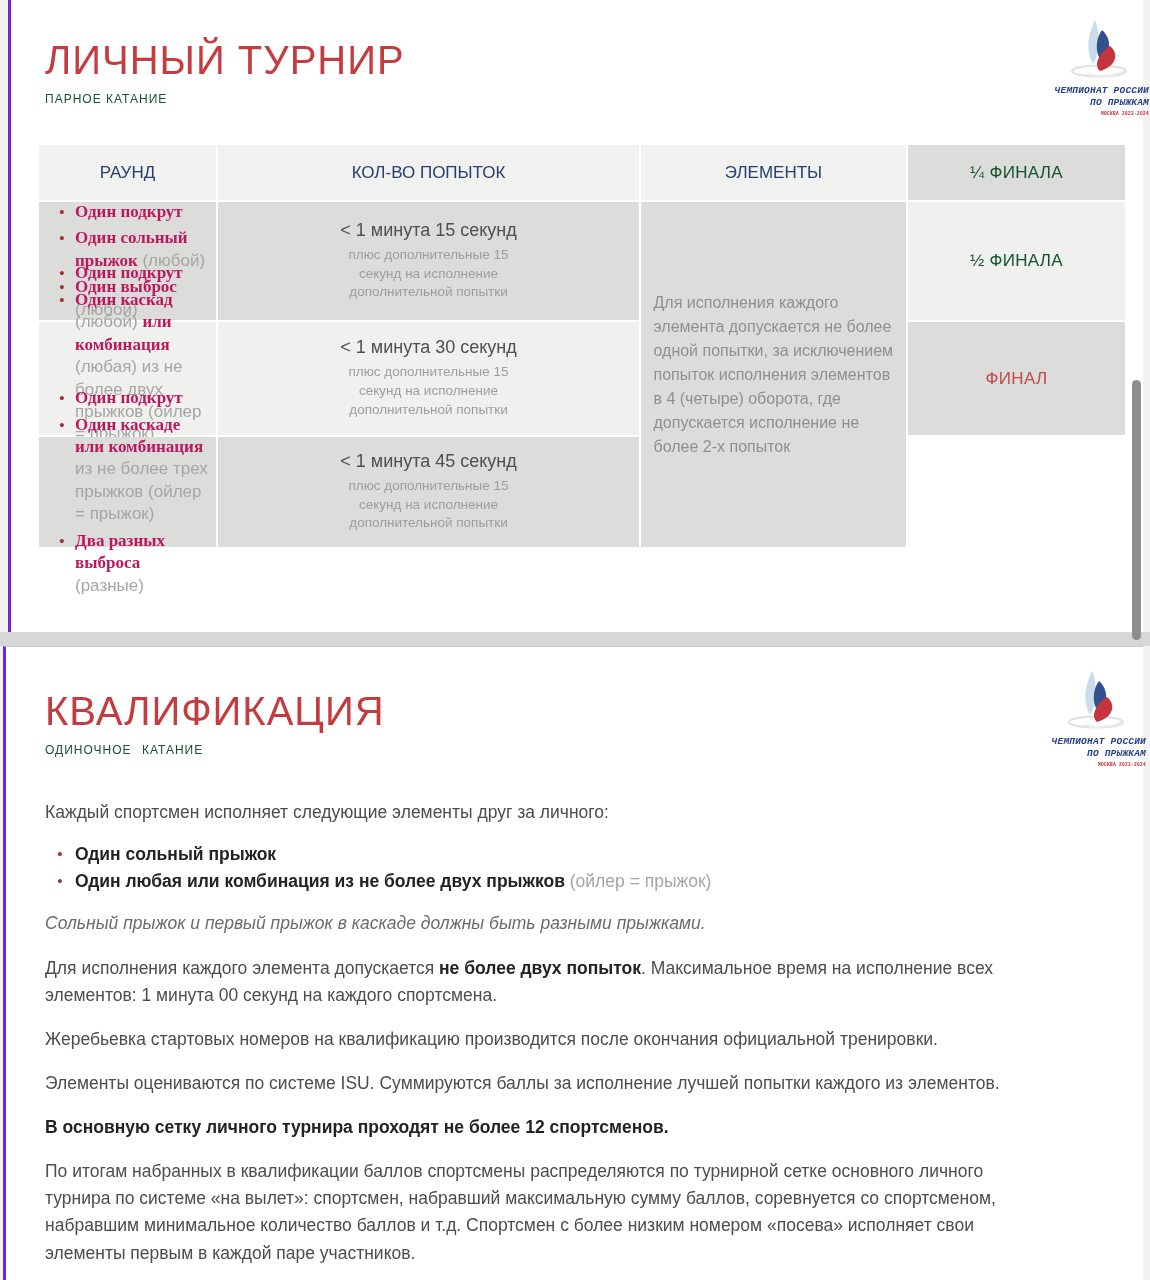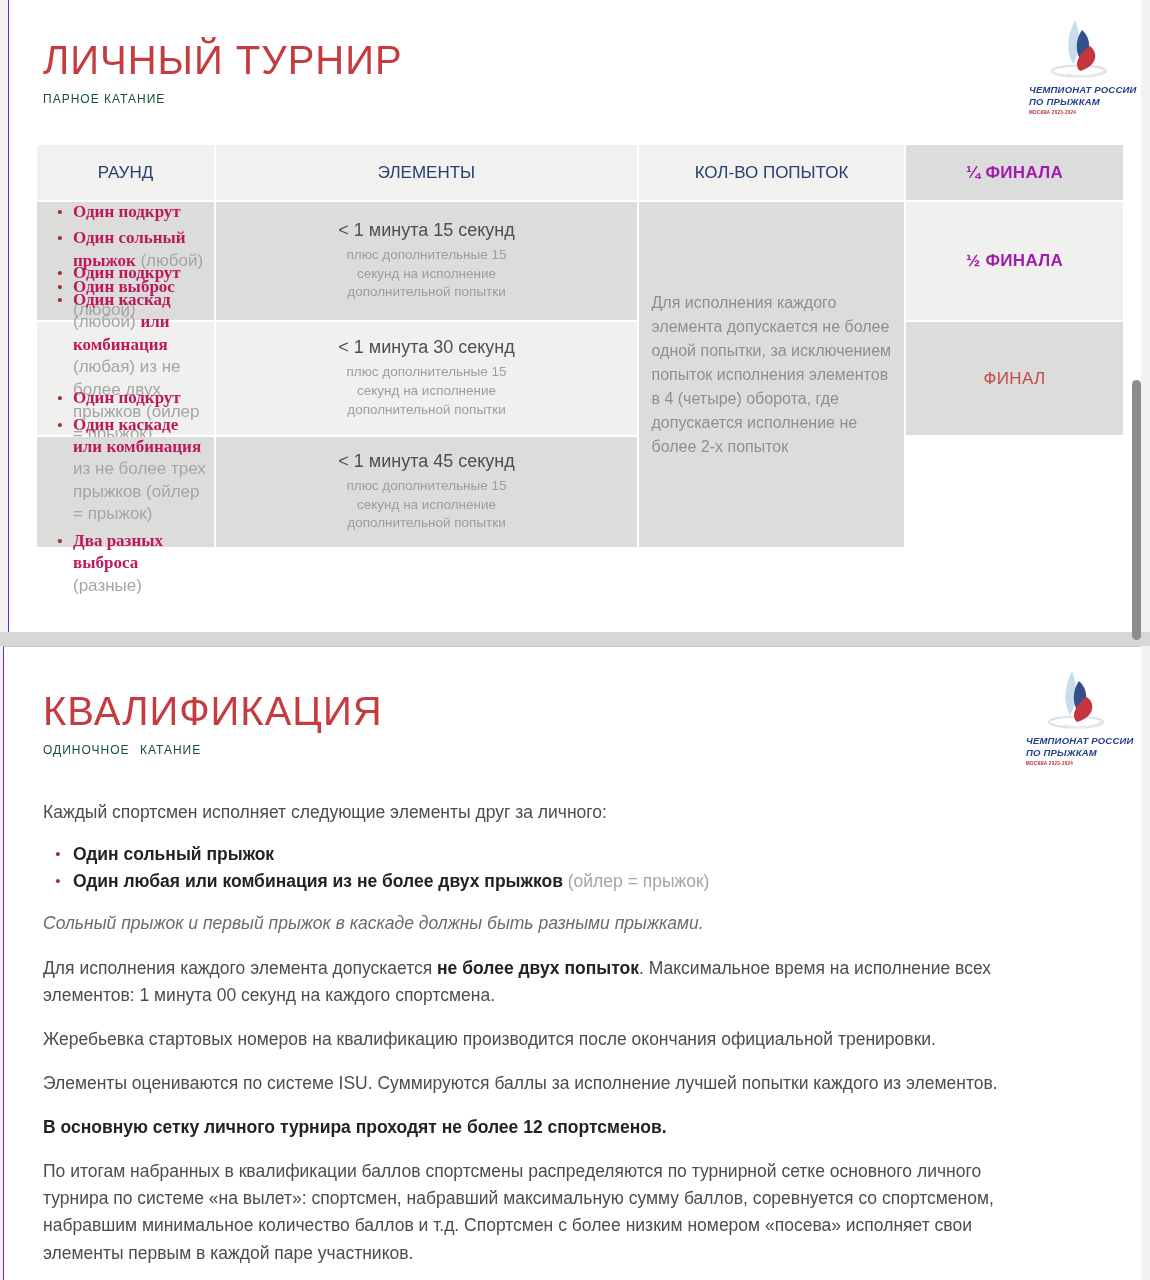--- a/index.html
+++ b/index.html
@@ -2,54 +2,54 @@
 <html><head>
 <meta charset="utf-8">
 <style>
   html,body{margin:0;padding:0;}
   body{
     width:1150px;height:1280px;position:relative;overflow:hidden;
     background:#f2f2f2;
     font-family:"Liberation Sans", sans-serif;
     -webkit-font-smoothing:antialiased;
   }
-  .page{position:absolute;background:#ffffff;border-left:1px solid #6d28d9;}
+  .page{position:absolute;background:#ffffff;border-left:3px solid #6d28d9;}
   #page1{left:8px;top:0;width:1132px;height:632px;}
   #separator{position:absolute;left:0;top:632px;width:1150px;height:14px;background:#d7d7d7;}
   #page2{left:3px;top:646px;width:1137px;height:634px;border-top:1px solid #c9c9c9;}
 
   
   .doc-head{position:absolute;left:34px;top:40px;}
   .doc-title{font-size:40px;font-weight:300;letter-spacing:1px;color:#c43b40;line-height:1;}
   .doc-sub{font-size:12px;font-weight:300;letter-spacing:1px;color:#14532d;margin-top:12px;}
   #page2 .doc-head{top:44px;left:39px;}
   #page2 .doc-sub{word-spacing:6px;}
 
   
-  .logo{position:absolute;width:118px;text-align:left;}
+  .logo{position:absolute;width:118px;text-align:right;font-family:Liberation Mono, monospace;}
   #page1 .logo{left:1020px;top:18px;}
   #page2 .logo{left:1022px;top:22px;}
   .logo-txt{font-size:9.5px;font-weight:bold;font-style:italic;color:#27408b;line-height:1.25;letter-spacing:.2px;}
   .logo-red{font-size:4.5px;font-weight:bold;color:#c0222c;margin-top:2px;letter-spacing:.3px;}
 
   
   .rules-table{
     position:absolute;left:28px;top:145px;
     display:grid;
     grid-template-columns:177px 421px 265px 217px;
     grid-template-rows:55px 118px 113px 110px;
     gap:2px;
     border-radius:26px;
   }
   .cell{display:flex;align-items:center;justify-content:center;}
   .th{background:#f1f1ef;color:#27406f;font-size:17px;text-align:center;line-height:1.25;}
   .bg-dark{background:#dcdcda;}
   .bg-light{background:#f0f0ee;}
   .round{font-size:17px;letter-spacing:.3px;}
-  .round-blue{color:#a21caf;font-weight:bold;}
+  .round-blue{color:#14532d;}
   .round-red{color:#c24a4a;}
   .elems{flex-direction:column;align-items:flex-start;justify-content:center;padding:8px 6px 8px 10px;box-sizing:border-box;}
   .bullet-line{display:flex;align-items:flex-start;font-size:17px;line-height:1.32;margin:2px 0;}
   .dot{color:#a03434;width:26px;flex:0 0 26px;text-align:center;font-size:15px;line-height:1.5;}
   .btxt{color:#2e2e2e;}
   .btxt b{font-weight:bold;color:#be185d;font-family:Liberation Serif, serif;}
   .gy{color:#a5a5a3;font-weight:normal;}
   .attempts{grid-column:3;grid-row:2 / span 3;}
   .attempts-inner{width:240px;font-size:16px;color:#8f8f8d;line-height:1.5;text-align:left;}
   .timecell{flex-direction:column;padding:4px;box-sizing:border-box;}
@@ -91,22 +91,22 @@
     <div class="logo-txt">
       <div>ЧЕМПИОНАТ РОССИИ</div>
       <div>ПО ПРЫЖКАМ</div>
     </div>
     <div class="logo-red">МОСКВА 2023-2024</div>
   </div>
 
   <div class="rules-table">
 
     <div class="cell th">РАУНД</div>
+    <div class="cell th">КОЛ-ВО ПОПЫТОК</div>
     <div class="cell th">ЭЛЕМЕНТЫ</div>
-    <div class="cell th">КОЛ-ВО ПОПЫТОК</div>
 
     <div class="cell bg-dark round round-blue">¼ ФИНАЛА</div>
     <div class="cell bg-dark elems">
       <div class="bullet-line">
         <span class="dot">•</span>
         <span class="btxt"><b>Один подкрут</b></span>
       </div>
       <div class="bullet-line">
         <span class="dot">•</span>
         <span class="btxt"><b>Один сольный прыжок</b><span class="gy"> (любой)</span></span>

